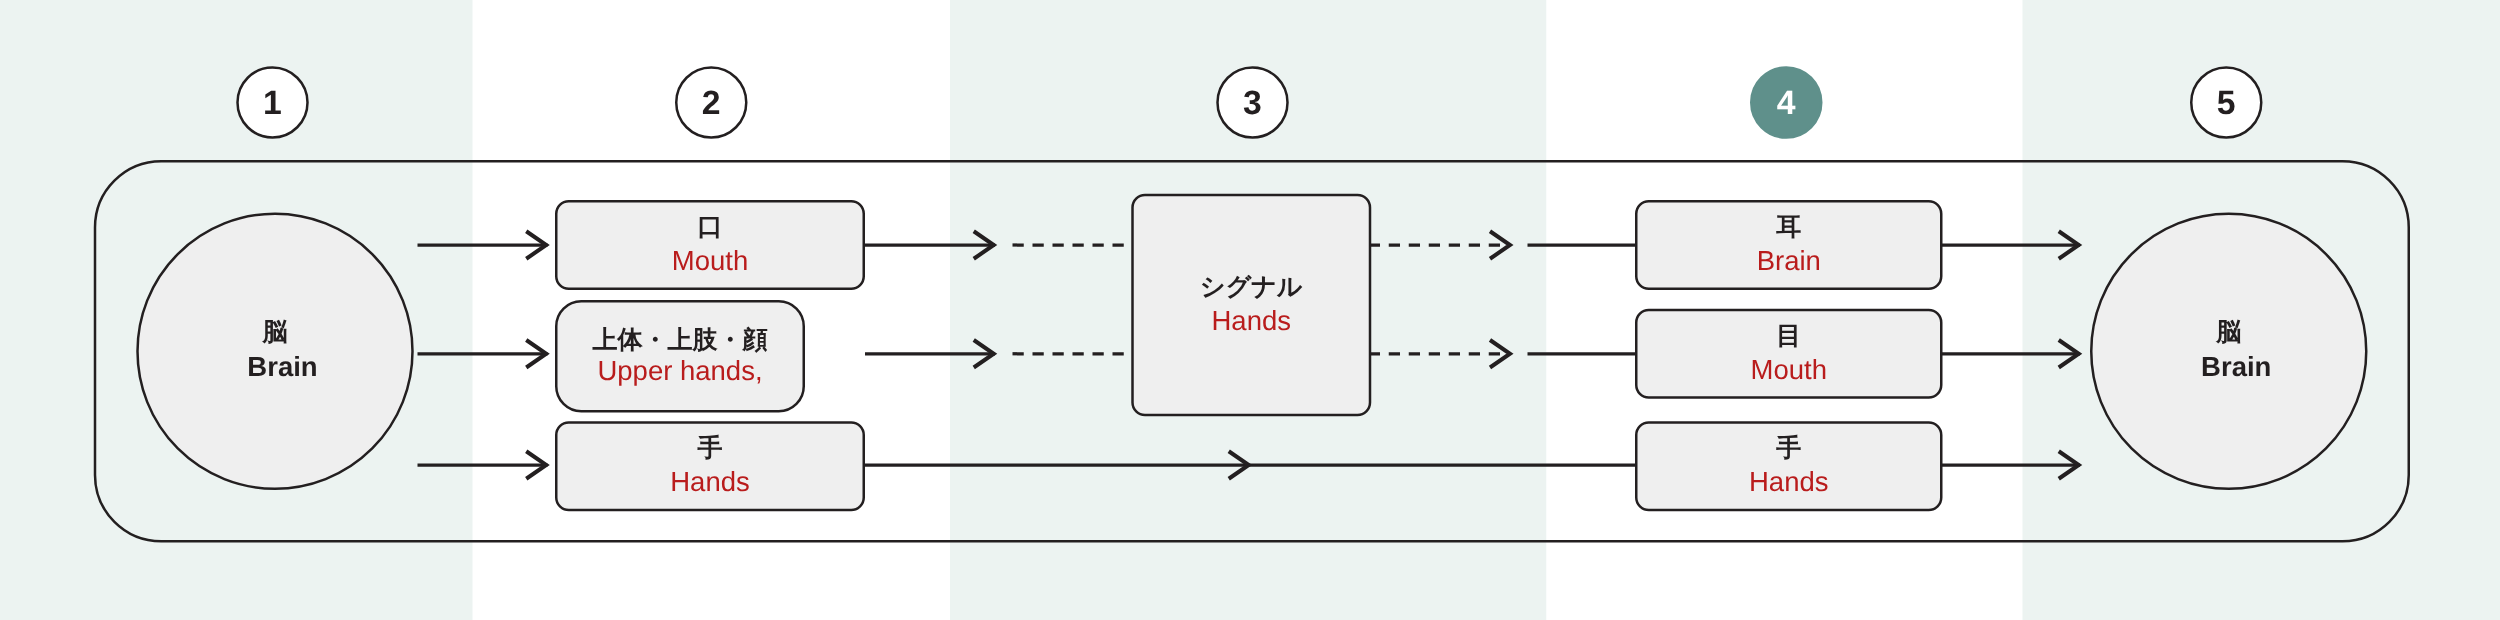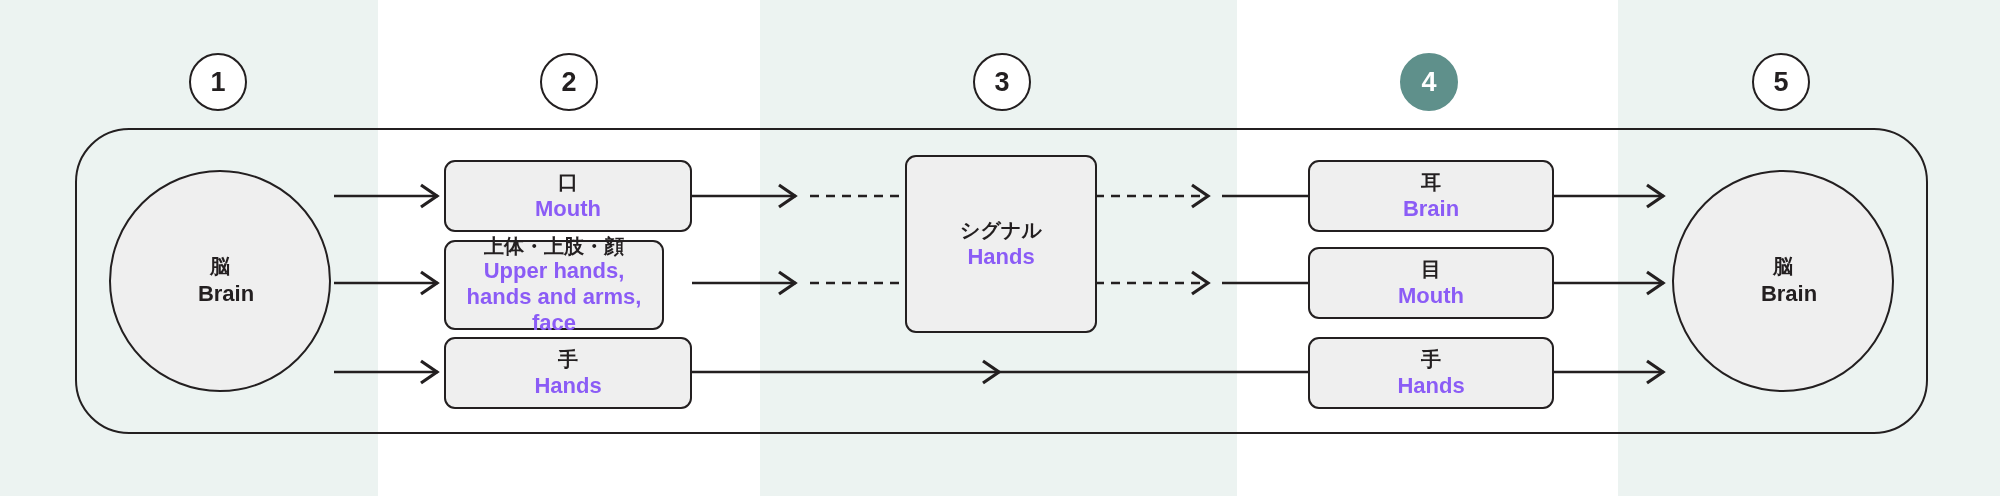--- a/index.html
+++ b/index.html
@@ -99,22 +99,22 @@
   }
   .box.r-small { border-radius: 11px; }
   .box .jp {
     font-size: 20px;
     font-weight: 700;
     color: #231f20;
     white-space: nowrap;
   }
   .box .en {
     font-size: 22px;
-    font-weight: 700;
-    color: #8b5cf6;
+    font-weight: 400;
+    color: #b91c1c;
     white-space: nowrap;
   }
   .box.multiline .en { line-height: 1.18; white-space: normal; }
   
   #wires {
     position: absolute;
     left: 0; top: 0;
     width: 2000px;
     height: 496px;
     pointer-events: none;
@@ -192,24 +192,23 @@
   <div class="brain" style="left:109px;top:170px;">
     <span class="jp">脳</span>
     <span class="en">Brain</span>
   </div>
 
   <div class="box r-small" style="left:444px;top:160px;width:248px;height:72px;">
     <span class="jp">口</span>
     <span class="en">Mouth</span>
   </div>
 
-  <div class="box r-small multiline" style="left:444px;top:240px;width:220px;height:90px;">
+  <div class="box r-small multiline" style="left:444px;top:240px;width:200px;height:90px;border-radius:21px;">
     <span class="jp">上体・上肢・顔</span>
     <span class="en">Upper hands,</span>
-    <span class="en">hands and arms, face</span>
   </div>
 
   <div class="box r-small" style="left:444px;top:337px;width:248px;height:72px;">
     <span class="jp">手</span>
     <span class="en">Hands</span>
   </div>
 
   <div class="box r-small" style="left:905px;top:155px;width:192px;height:178px;">
     <span class="jp">シグナル</span>
     <span class="en">Hands</span>

